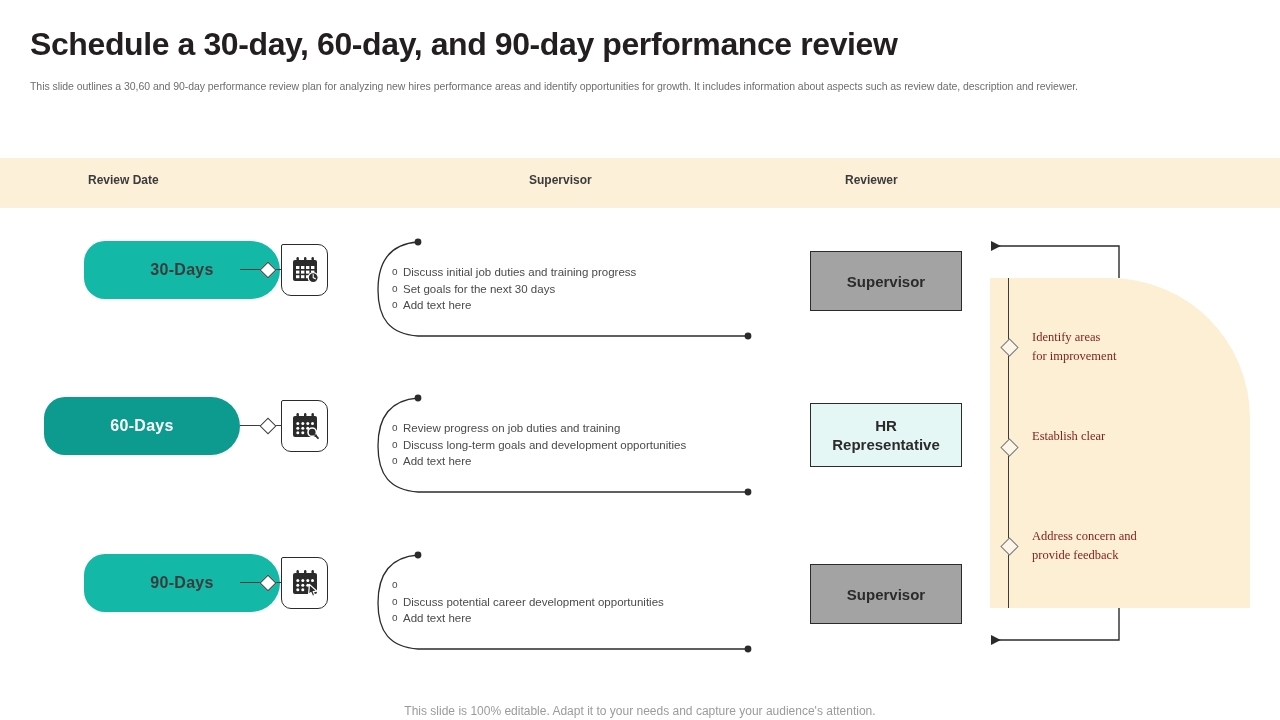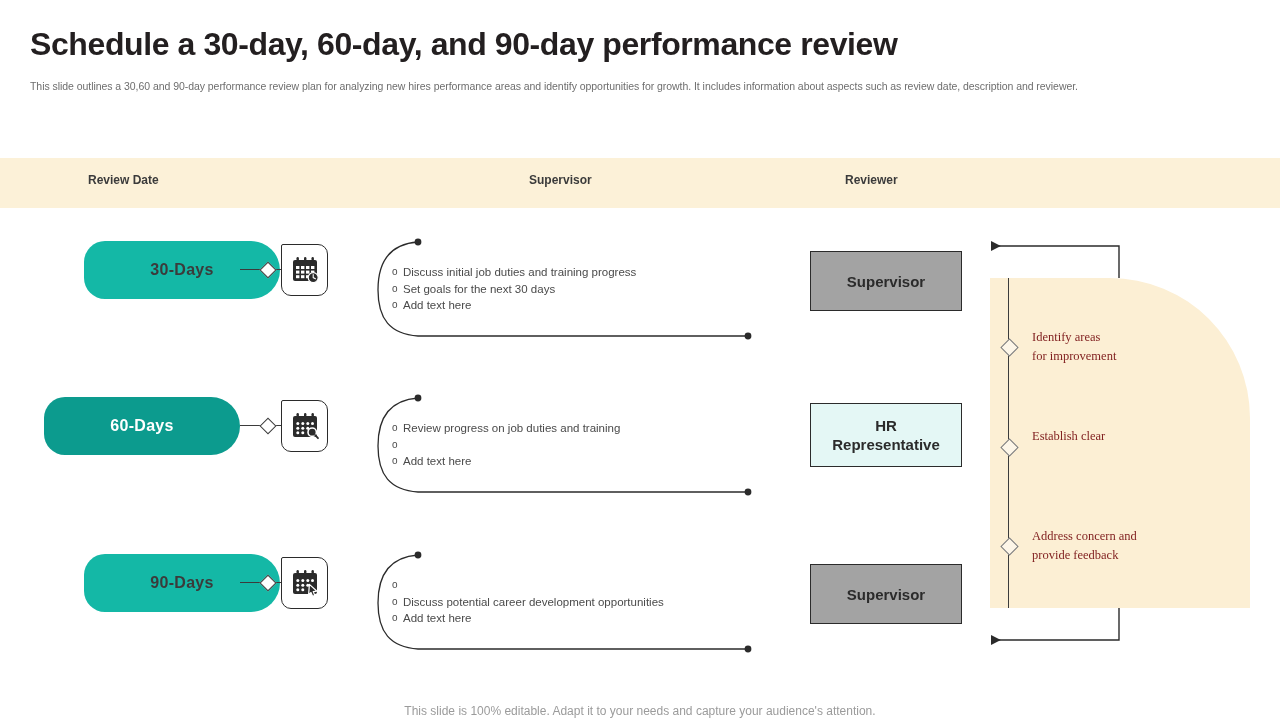--- a/index.html
+++ b/index.html
@@ -254,20 +254,21 @@
         <circle cx="46" cy="7" r="3.4" fill="#2b2b2b"></circle>
         <circle cx="376" cy="101" r="3.4" fill="#2b2b2b"></circle>
       </svg>
       <div class="desc-list">
         <div class="desc-item">
           <span class="bullet-o">o</span>
           <span>Review  progress  on job duties  and  training</span>
         </div>
         <div class="desc-item">
           <span class="bullet-o">o</span>
+          <span>Discuss long-term  goals and  development   opportunities</span>
         </div>
         <div class="desc-item">
           <span class="bullet-o">o</span>
           <span>Add text here</span>
         </div>
       </div>
     </div>
 
     <div class="rev-box two">
       <span>

